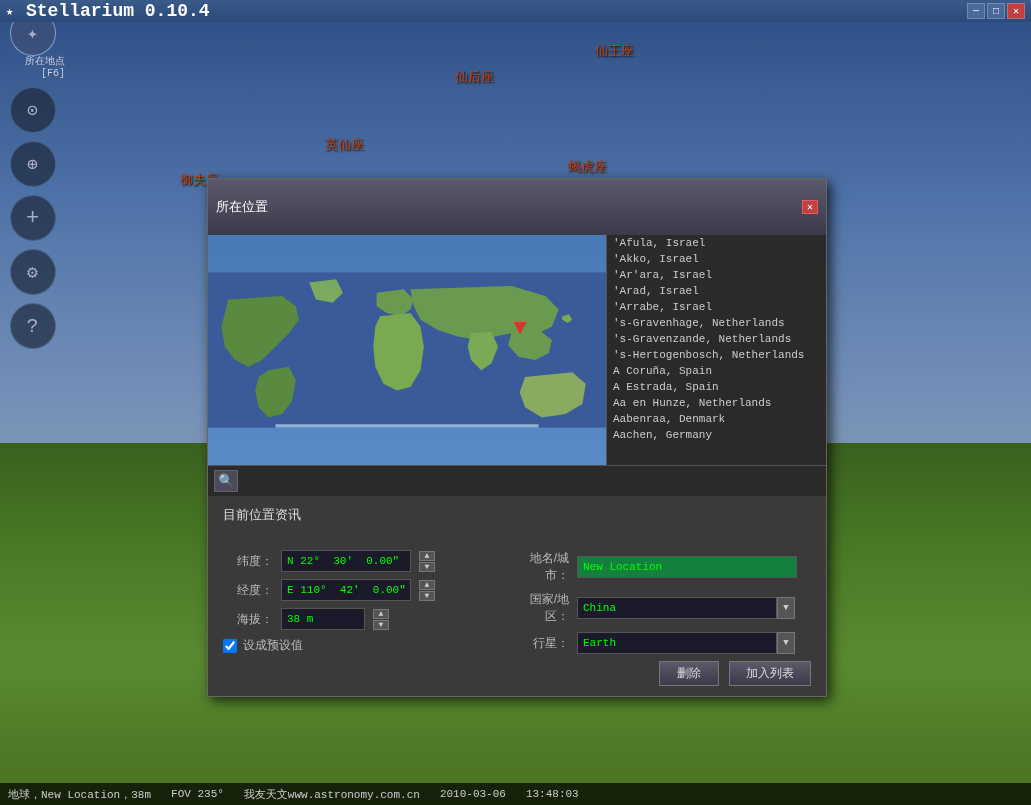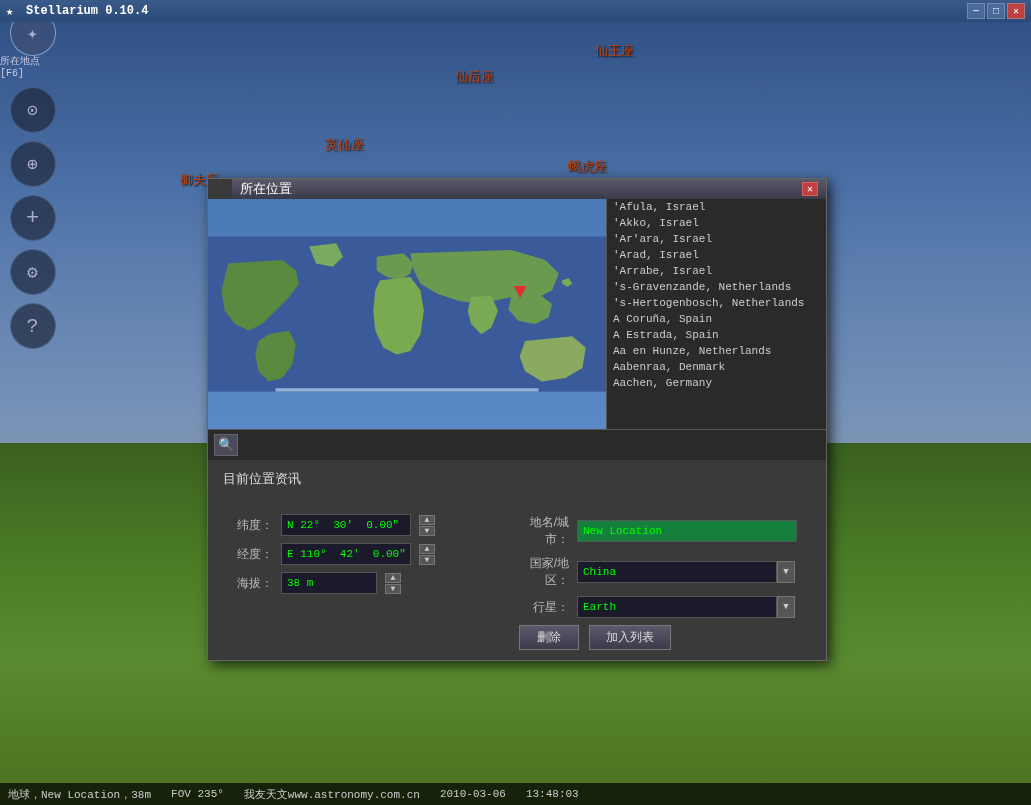--- a/index.html
+++ b/index.html
@@ -93,22 +93,23 @@
     }
 
     .toolbar-btn.active {
       background: rgba(60,80,120,0.85);
       border-color: rgba(150,180,220,0.8);
     }
 
     .toolbar-label {
       color: #ccd;
       font-size: 10px;
-      text-align: left;
+      text-align: right;
       margin-top: -4px;
+      margin-left: 24px;
     }
 
     
     .titlebar {
       position: absolute;
       top: 0; left: 0; right: 0;
       height: 22px;
       background: linear-gradient(180deg, #3a5a8a 0%, #2a4a7a 100%);
       display: flex;
       align-items: center;
@@ -118,21 +119,21 @@
 
     .titlebar-icon {
       width: 14px; height: 14px;
       margin-right: 6px;
       color: #fff;
       font-size: 12px;
     }
 
     .titlebar-text {
       color: #fff;
-      font-size: 12px;
+      font-size: 18px;
       font-weight: bold;
       flex: 1;
     }
 
     .titlebar-btn {
       width: 18px; height: 16px;
       display: flex; align-items: center; justify-content: center;
       background: rgba(100,130,180,0.5);
       border: 1px solid rgba(150,170,200,0.5);
       color: #fff;
@@ -150,27 +151,26 @@
       left: 207px;
       width: 620px;
       background: #3a3a3a;
       border: 1px solid #666;
       z-index: 100;
       box-shadow: 4px 4px 12px rgba(0,0,0,0.7);
     }
 
     .modal-titlebar {
       background: linear-gradient(180deg, #5a5a6a 0%, #3a3a4a 100%);
-      padding: 1px 8px;
+      padding: 19px 8px;
       display: flex;
       align-items: center;
       justify-content: space-between;
       color: #fff;
       font-size: 13px;
-      margin-left: 24px;
     }
 
     .modal-close-btn {
       width: 16px; height: 14px;
       background: #c04040;
       border: 1px solid #e06060;
       color: #fff;
       font-size: 10px;
       display: flex; align-items: center; justify-content: center;
       cursor: pointer;
@@ -287,21 +287,21 @@
       padding: 2px 5px;
       font-size: 11px;
       font-family: 'Courier New', monospace;
       height: 22px;
     }
 
     .form-input.coord { width: 130px; }
     .form-input.name { width: 220px; background: #15803d; color: #0f0; }
     .form-input.country { width: 200px; }
     .form-input.planet { width: 200px; }
-    .form-input.altitude { width: 96px; }
+    .form-input.altitude { width: 84px; }
 
     .spinner-btn {
       width: 16px; height: 10px;
       background: #555;
       border: 1px solid #777;
       display: flex; align-items: center; justify-content: center;
       color: #ccc;
       font-size: 8px;
       cursor: pointer;
     }
@@ -344,21 +344,21 @@
     .checkbox-label {
       color: #bbb;
       font-size: 12px;
       font-family: Arial, sans-serif;
     }
 
     .action-buttons {
       display: flex;
       gap: 10px;
       align-items: center;
-      justify-content: flex-start;
+      justify-content: flex-end;
     }
 
     .action-btn {
       background: linear-gradient(180deg, #5a5a6a 0%, #3a3a4a 100%);
       border: 1px solid #777;
       color: #ddd;
       padding: 3px 16px;
       font-size: 12px;
       cursor: pointer;
       font-family: Arial, sans-serif;
@@ -464,20 +464,21 @@
         
         <div class="map-marker" style="top:105px;left:312px;">▼</div>
       </div>
 
       <div class="location-list">
         <div class="location-item">'Afula, Israel</div>
         <div class="location-item">'Akko, Israel</div>
         <div class="location-item">'Ar'ara, Israel</div>
         <div class="location-item">'Arad, Israel</div>
         <div class="location-item">'Arrabe, Israel</div>
+        <div class="location-item">'s-Gravenhage, Netherlands</div>
         <div class="location-item">'s-Gravenzande, Netherlands</div>
         <div class="location-item">'s-Hertogenbosch, Netherlands</div>
         <div class="location-item">A Coruña, Spain</div>
         <div class="location-item">A Estrada, Spain</div>
         <div class="location-item">Aa en Hunze, Netherlands</div>
         <div class="location-item">Aabenraa, Denmark</div>
         <div class="location-item">Aachen, Germany</div>
       </div>
     </div>
 
@@ -510,20 +511,24 @@
             </div>
           </div>
           <div class="form-row">
             <span class="form-label">海拔：</span>
             <input type="text" class="form-input altitude" value="38 m" style="">
             <div class="spinner-wrap">
               <div class="spinner-btn">▲</div>
               <div class="spinner-btn">▼</div>
             </div>
           </div>
+          <div class="checkbox-row">
+            <input type="checkbox" class="checkbox-input" checked="" style="">
+            <span class="checkbox-label">设成预设值</span>
+          </div>
         </div>
 
         <div class="form-col">
           <div class="form-row">
             <span class="form-label">地名/城市：</span>
             <input type="text" class="form-input name" value="New Location" style="">
           </div>
           <div class="form-row">
             <span class="form-label">国家/地区：</span>
             <div style="display:flex;align-items:center;">

